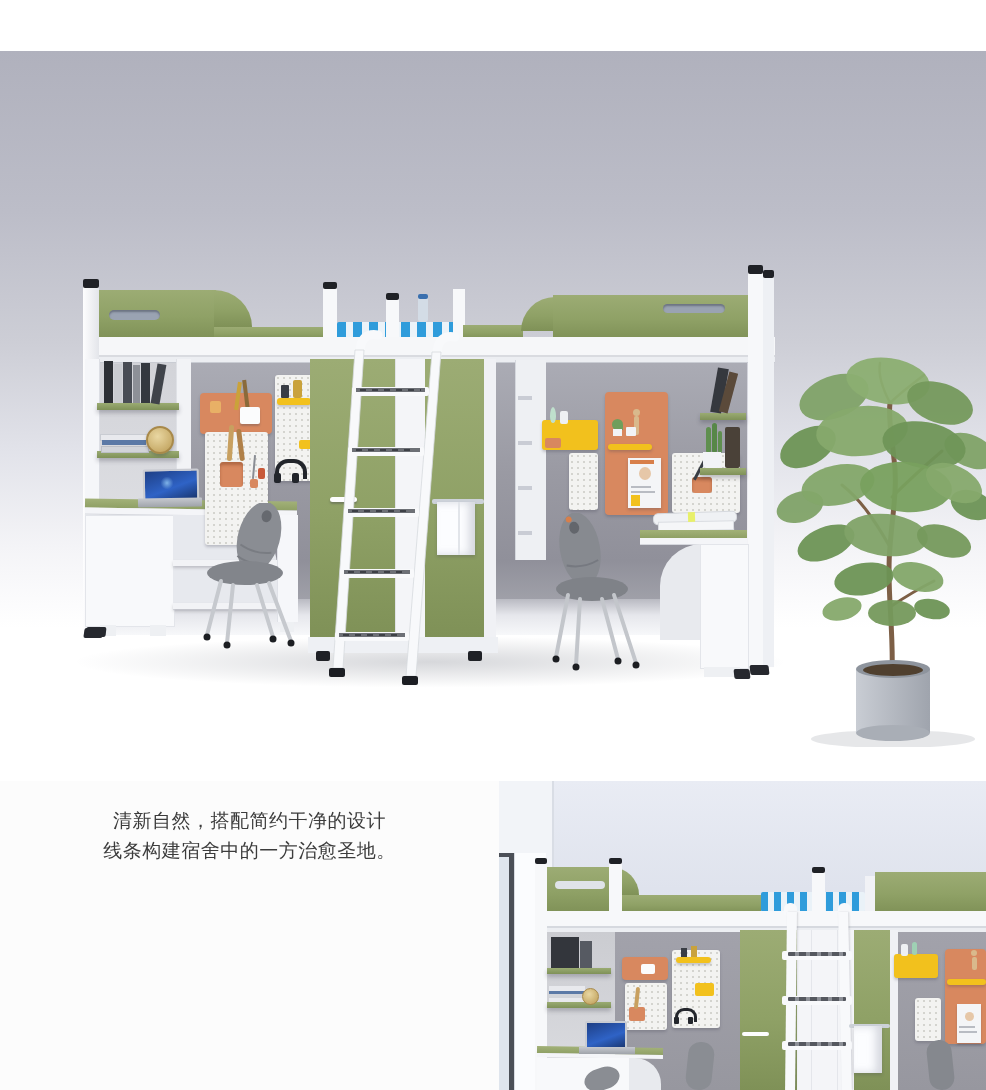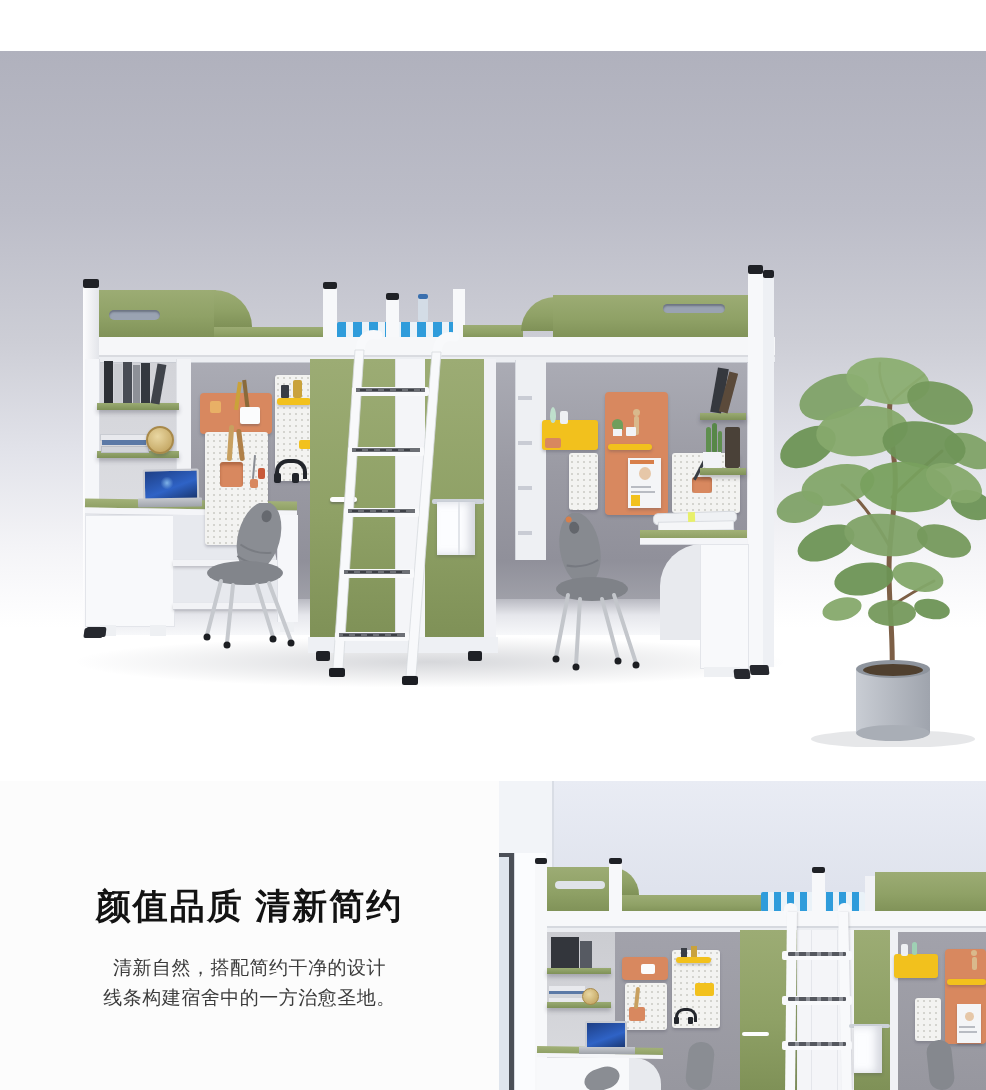--- a/index.html
+++ b/index.html
@@ -297,21 +297,20 @@
             <stop offset="1" stop-color="#9fa4ad"></stop>
           </linearGradient>
         </defs>
       <ellipse cx="121" cy="322" rx="37" ry="9" fill="#8e949d"></ellipse>
       <ellipse cx="121" cy="323" rx="30" ry="6" fill="#50402f"></ellipse>
       <ellipse cx="121" cy="386" rx="37" ry="8" fill="#a9aeb6"></ellipse>
     </svg>
   </section>
 
   <section class="abs info">
-    <h2>颜值品质 清新简约</h2>
     <p>清新自然，搭配简约干净的设计</p>
     <p>线条构建宿舍中的一方治愈圣地。</p>
   </section>
 
   <section class="abs detail">
     <div class="abs" style="left:0;top:0;width:54px;height:309px;background:#f2f4f8;"></div>
     <div class="abs" style="left:53px;top:0;width:2px;height:309px;background:#d9dde5;"></div>
     <div class="abs" style="left:0;top:76px;width:11px;height:233px;background:#dfe5ed;"></div>
     <div class="abs" style="left:10px;top:74px;width:5px;height:235px;background:#4b4f57;"></div>
     <div class="abs" style="left:0;top:72px;width:15px;height:4px;background:#4b4f57;"></div>

